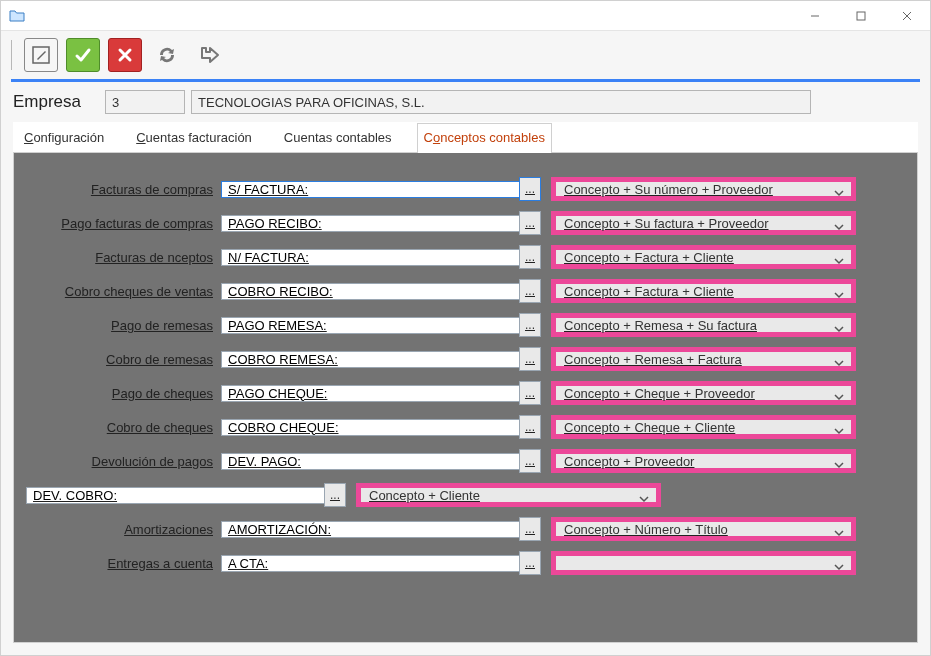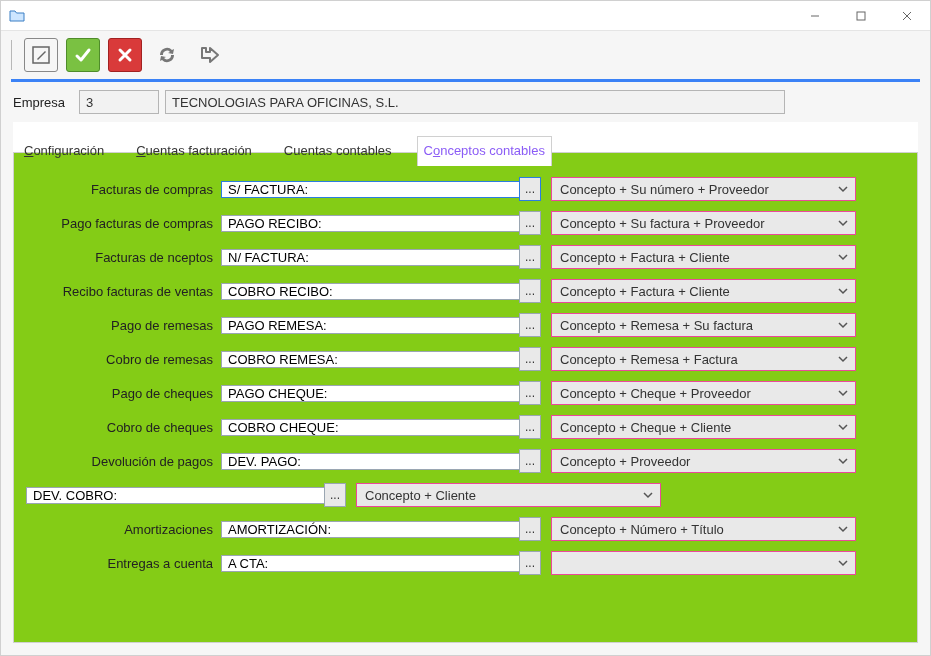--- a/index.html
+++ b/index.html
@@ -58,21 +58,21 @@
   .tb-btn.green { background:#7ac142; border-color:#4f8c2a; }
   .tb-btn.red   { background:#d93a3a; border-color:#a12121; }
   .tb-icon { display:flex; align-items:center; justify-content:center; }
   .tb-icon svg { display:block; }
   .bluesep { height:3px; background:#3b82f6; margin: 0 10px 8px 10px; }
   .company-row {
     display:flex; align-items:center;
     padding: 0 12px 8px 12px;
     gap: 6px;
   }
-  .company-row label { font-size:13px; margin-right:8px; }
+  .company-row label { font-size:17px; margin-right:18px; }
   .inp {
     height:24px;
     border:1px solid #b5b5b5;
     background:#ffffff;
     padding: 0 6px;
     font-size:13px;
     display:flex; align-items:center;
   }
   .inp.readonly { background:#f2f2f2; color:#333; }
   .inp.code { width:80px; }
@@ -85,35 +85,36 @@
     gap: 18px;
     padding-left: 4px;
   }
   .tab {
     padding: 6px 6px 8px 6px;
     font-size:13px;
     color:#333;
     border:1px solid transparent;
     border-bottom:none;
     position:relative;
-    top:14px;
+    top:1px;
   }
   .tab .mn { text-decoration: underline; text-decoration-thickness:1px; }
   .tab.active {
     background:#ffffff;
     border-color:#d0d0d0;
-    color:#8b5cf6;
+    color:#c2410c;
   }
   .form-area {
-    background:#84cc16;
+    background:#737373;
     margin: 0 12px 12px 12px;
     border:1px solid #d0d0d0;
     border-top:none;
     flex:1;
     padding: 24px 44px 24px 12px;
+    text-decoration: underline;
   }
   .row {
     display:flex;
     align-items:center;
     margin-bottom: 10px;
   }
   .row label {
     width: 195px;
     text-align:right;
     padding-right:8px;
@@ -139,21 +140,21 @@
     width:22px; height:24px;
     border:1px solid #9aa6b2;
     background:#e9e9e9;
     display:flex; align-items:center; justify-content:center;
     font-size:12px; color:#333;
   }
   .row.first .txtwrap .dots { border-color:#2b7de0; }
   .sel {
     width: 305px;
     height:24px;
-    border:1px solid #ec4899;
+    border:5px solid #ec4899;
     background:#e9e9e9;
     display:flex; align-items:center;
     padding: 0 6px 0 8px;
     font-size:13px;
     color:#333;
     position:relative;
   }
   .sel .chev {
     position:absolute; right:6px; top:4px;
   }
@@ -286,21 +287,21 @@
           <div class="dots">...</div>
         </div>
         <div class="sel">
           <span>Concepto + Factura + Cliente</span>
           <span class="chev"><svg width="12" height="14" viewBox="0 0 12 14">
               <path d="M2 5 L6 9 L10 5" fill="none" stroke="#555" stroke-width="1.5"></path>
             </svg></span>
         </div>
       </div>
       <div class="row">
-        <label>Recibo facturas de ventas</label>
+        <label>Cobro cheques de ventas</label>
         <div class="txtwrap">
           <input type="text" value="COBRO RECIBO:" style="">
           <div class="dots">...</div>
         </div>
         <div class="sel">
           <span>Concepto + Factura + Cliente</span>
           <span class="chev"><svg width="12" height="14" viewBox="0 0 12 14">
               <path d="M2 5 L6 9 L10 5" fill="none" stroke="#555" stroke-width="1.5"></path>
             </svg></span>
         </div>

